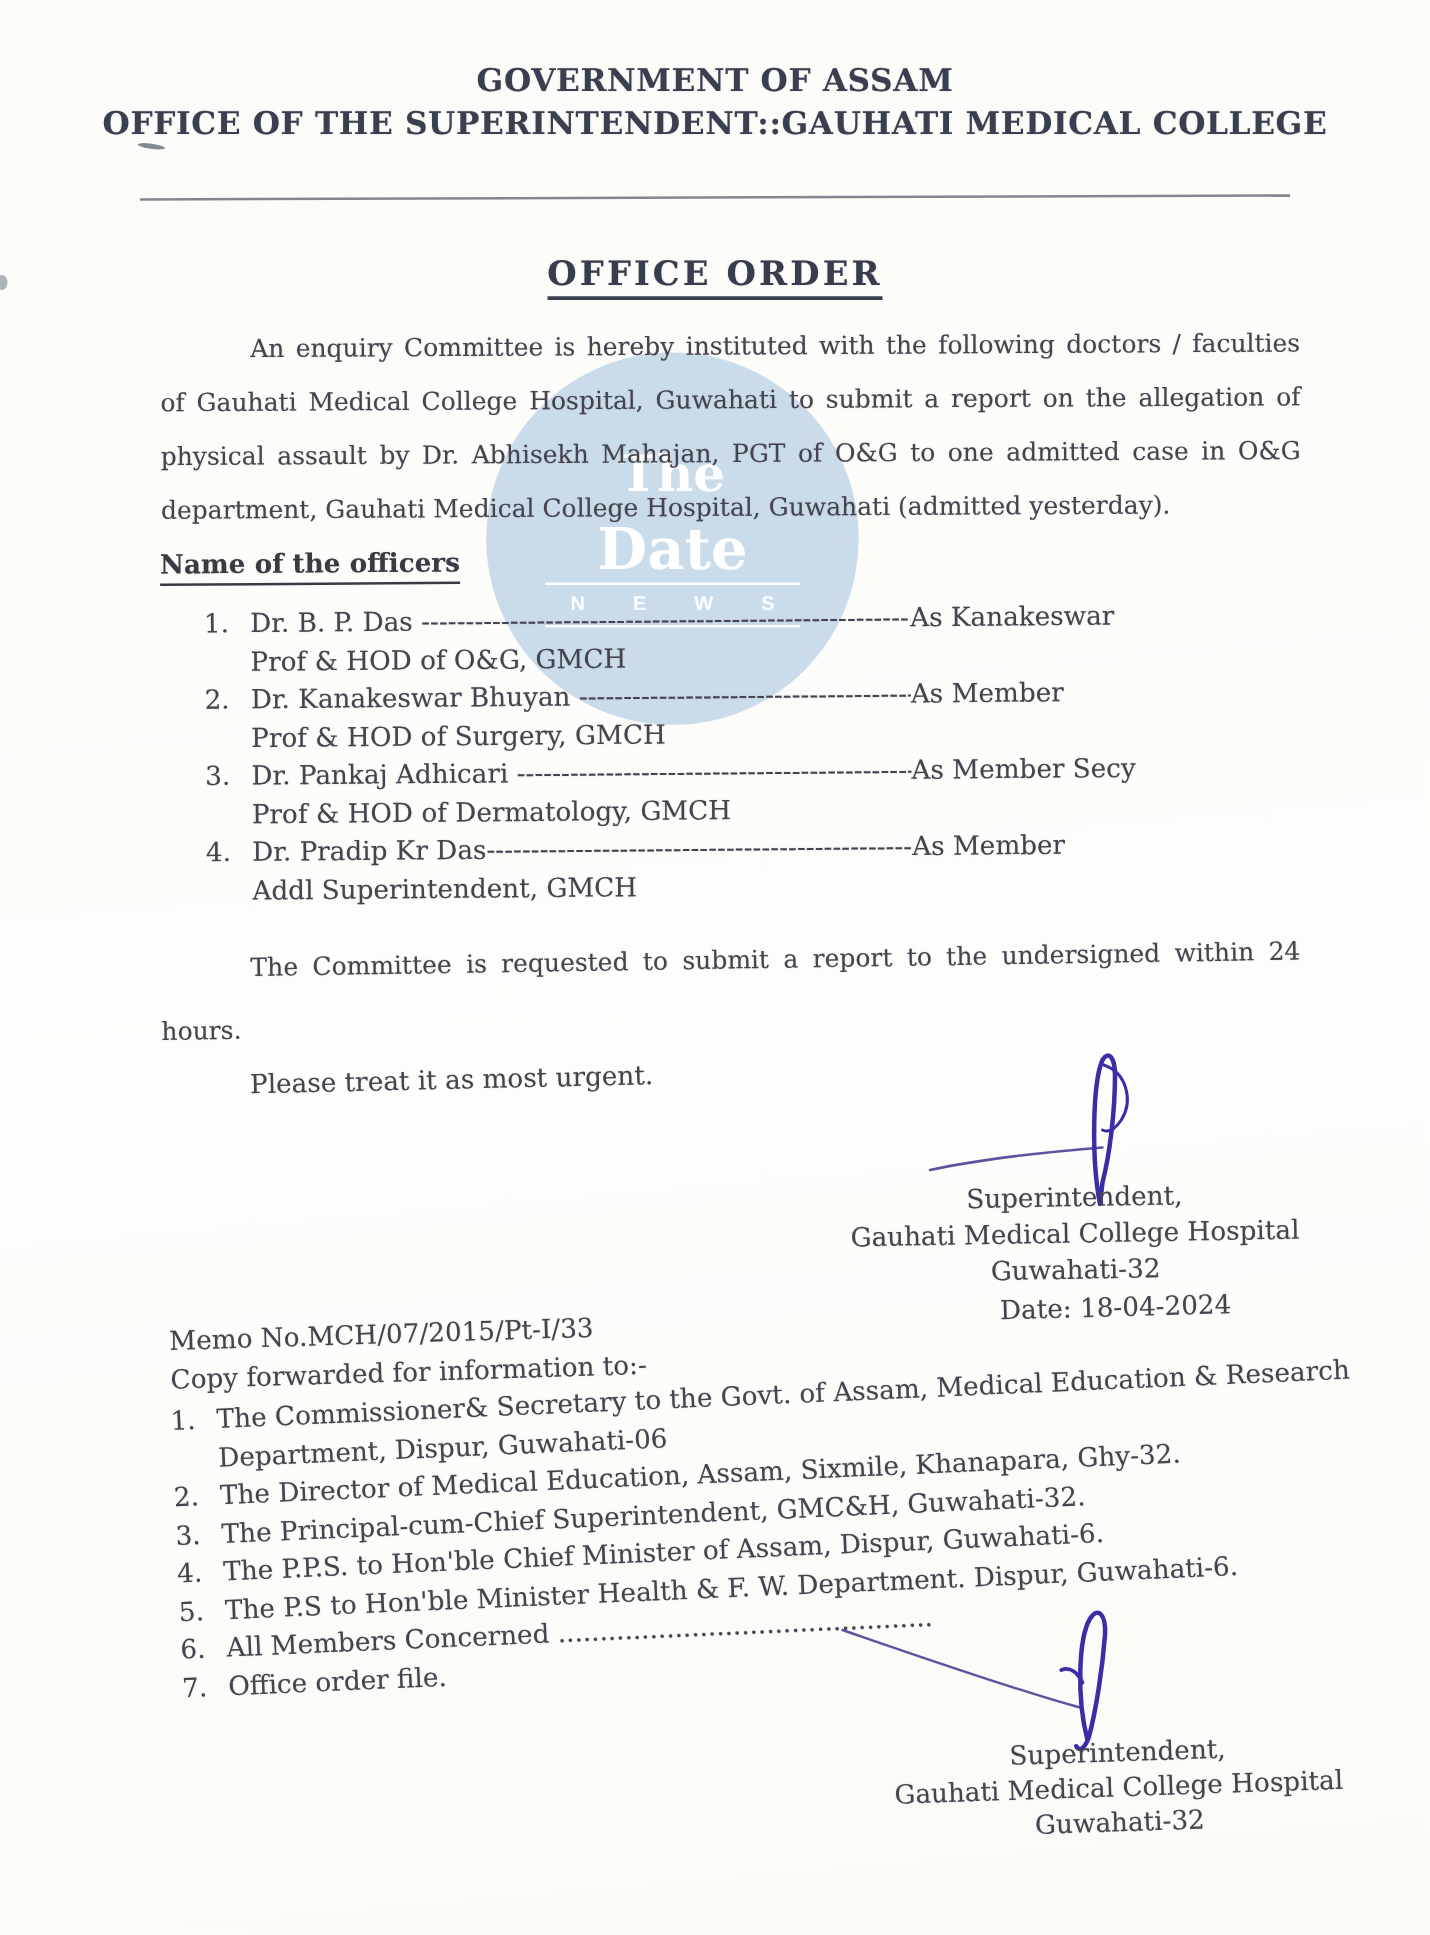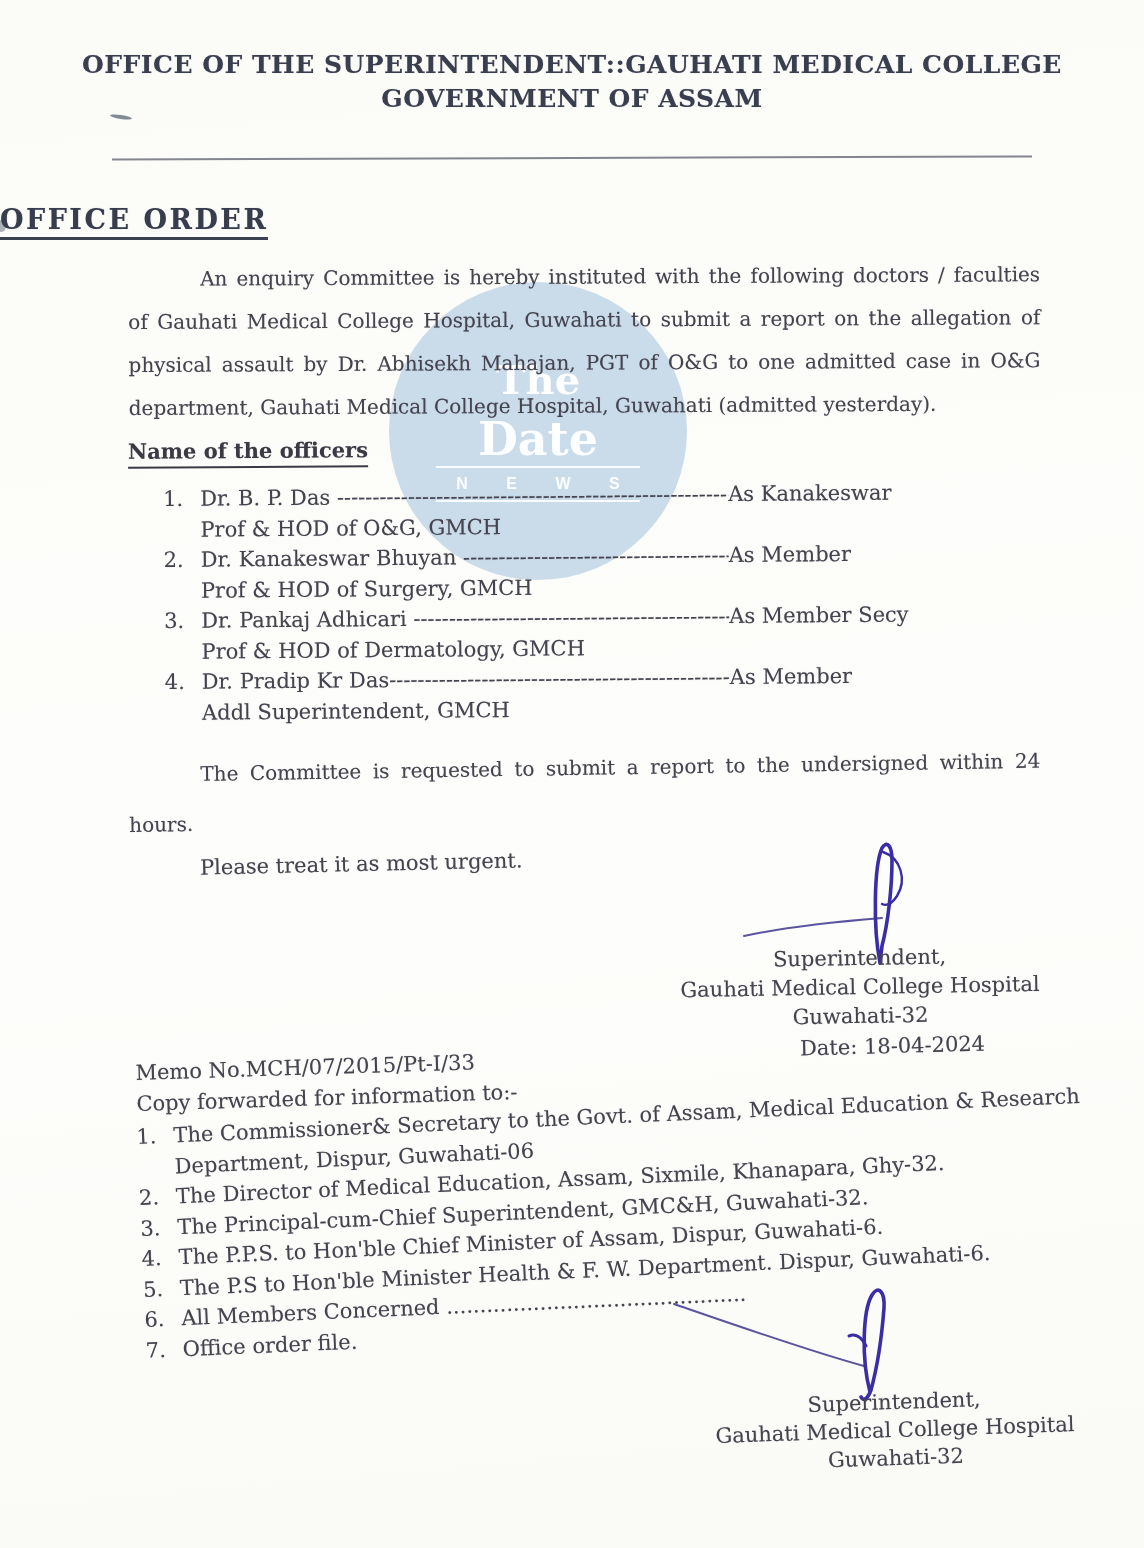--- a/index.html
+++ b/index.html
@@ -28,21 +28,21 @@
   }
 
   .layer { position:absolute; z-index:1; }
 
   
   .header { left:0; top:48px; width:1144px; text-align:center;
     font-weight:bold; color:#3a3f50; font-size:25px; line-height:34px; letter-spacing:0.5px; }
   .header-rule { left:112px; top:157px; width:920px; height:2px; background:#83868f;
     transform:rotate(-0.2deg); }
 
-  .title-wrap { left:0; top:204px; width:1144px; text-align:left; }
+  .title-wrap { left:0; top:204px; width:1144px; text-align:center; }
   .title { display:inline-block; font-weight:bold; font-size:27px; letter-spacing:2.5px;
     color:#383d4e; border-bottom:3px solid #3c4152; padding-bottom:2px; }
 
   
   .intro { left:128px; top:258px; width:912px; font-size:20px; line-height:43px;
     transform:rotate(-0.3deg); transform-origin:0 0; }
   .jline { text-align:justify; text-align-last:justify; white-space:normal; }
   .indent { text-indent:72px; }
 
   .officers-heading { left:128px; top:438px; transform:rotate(-0.4deg); }
@@ -95,22 +95,22 @@
     <div class="wm-word wm-assam">Date</div>
     <div class="wm-rule"></div>
     <div class="wm-news">N E W S</div>
     <div class="wm-rule"></div>
   </div>
 
   <div class="layer speck1"></div>
   <div class="layer speck2"></div>
 
   <div class="layer header soft">
+    <div>GOVERNMENT OF ASSAM</div>
     <div>OFFICE OF THE SUPERINTENDENT::GAUHATI MEDICAL COLLEGE</div>
-    <div>GOVERNMENT OF ASSAM</div>
   </div>
   <div class="layer header-rule"></div>
 
   <div class="layer title-wrap">
     <span class="title soft">OFFICE ORDER</span>
   </div>
 
   <div class="layer intro soft">
     <div class="jline indent">An enquiry Committee is hereby instituted with the following doctors / faculties</div>
     <div class="jline">of Gauhati Medical College Hospital, Guwahati to submit a report on the allegation of</div>

